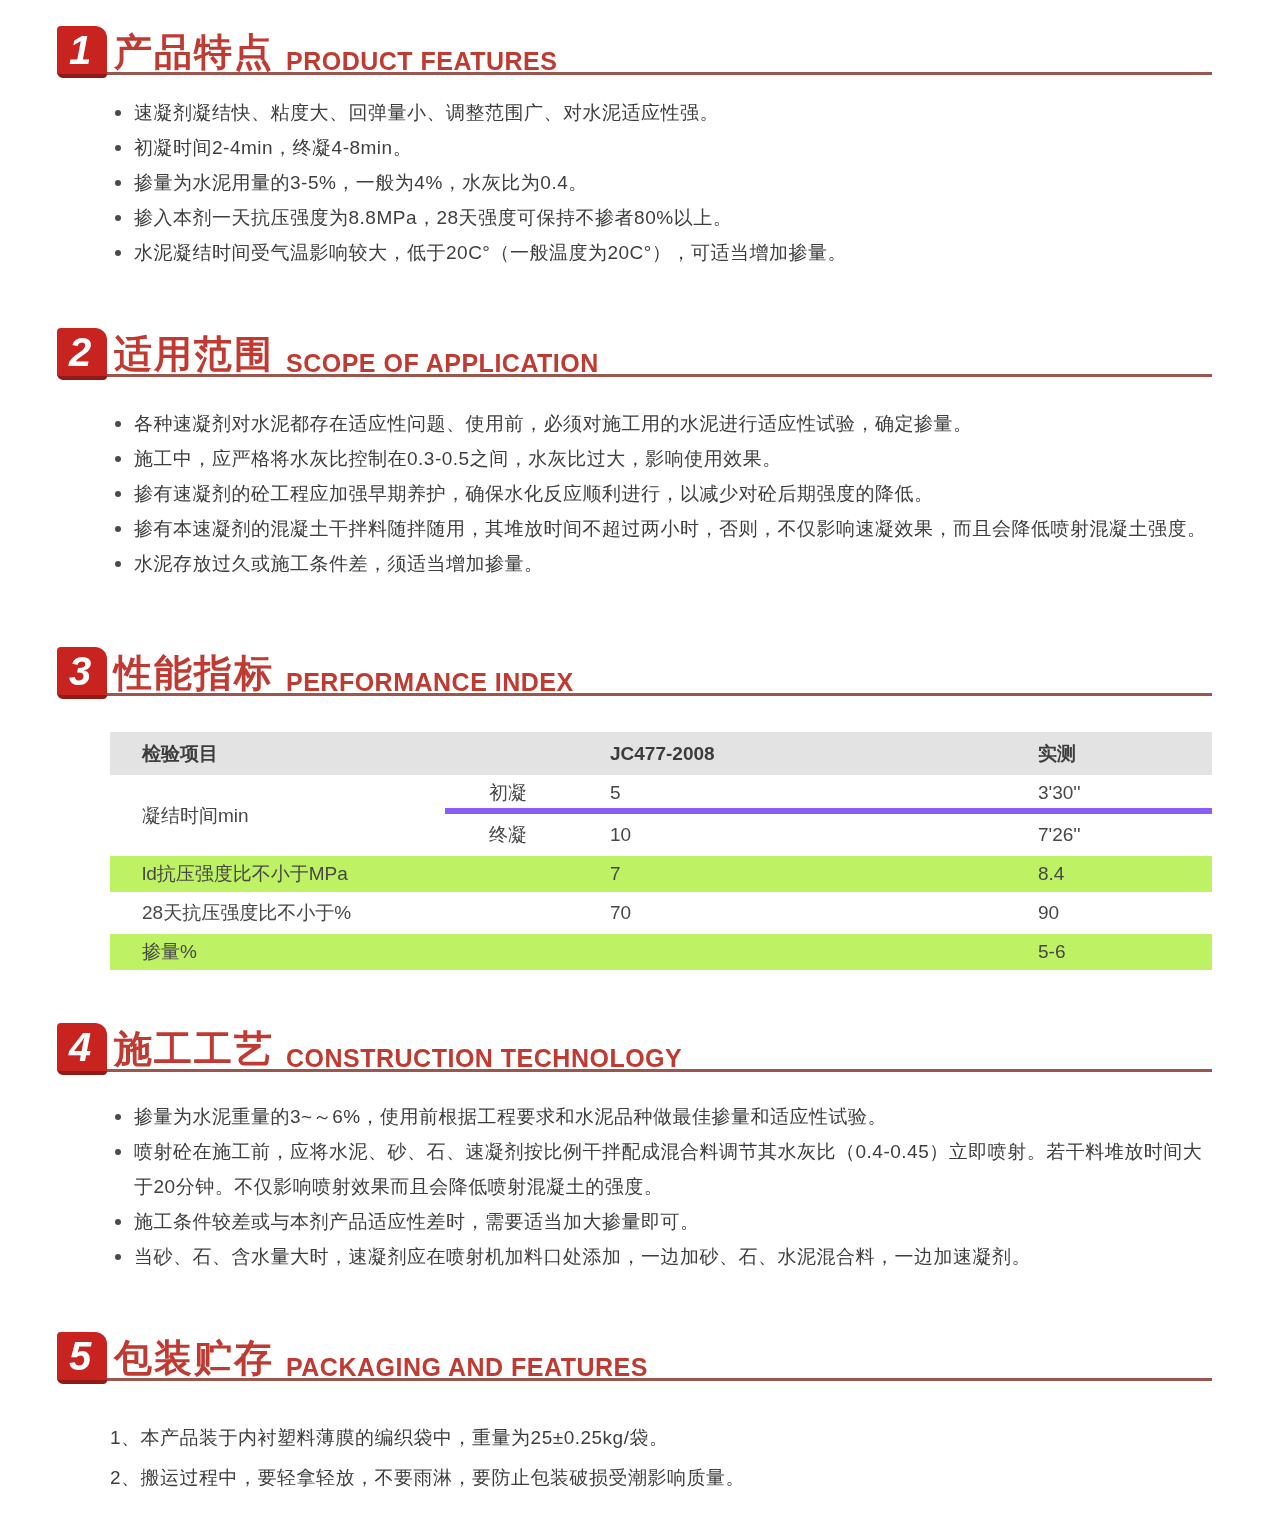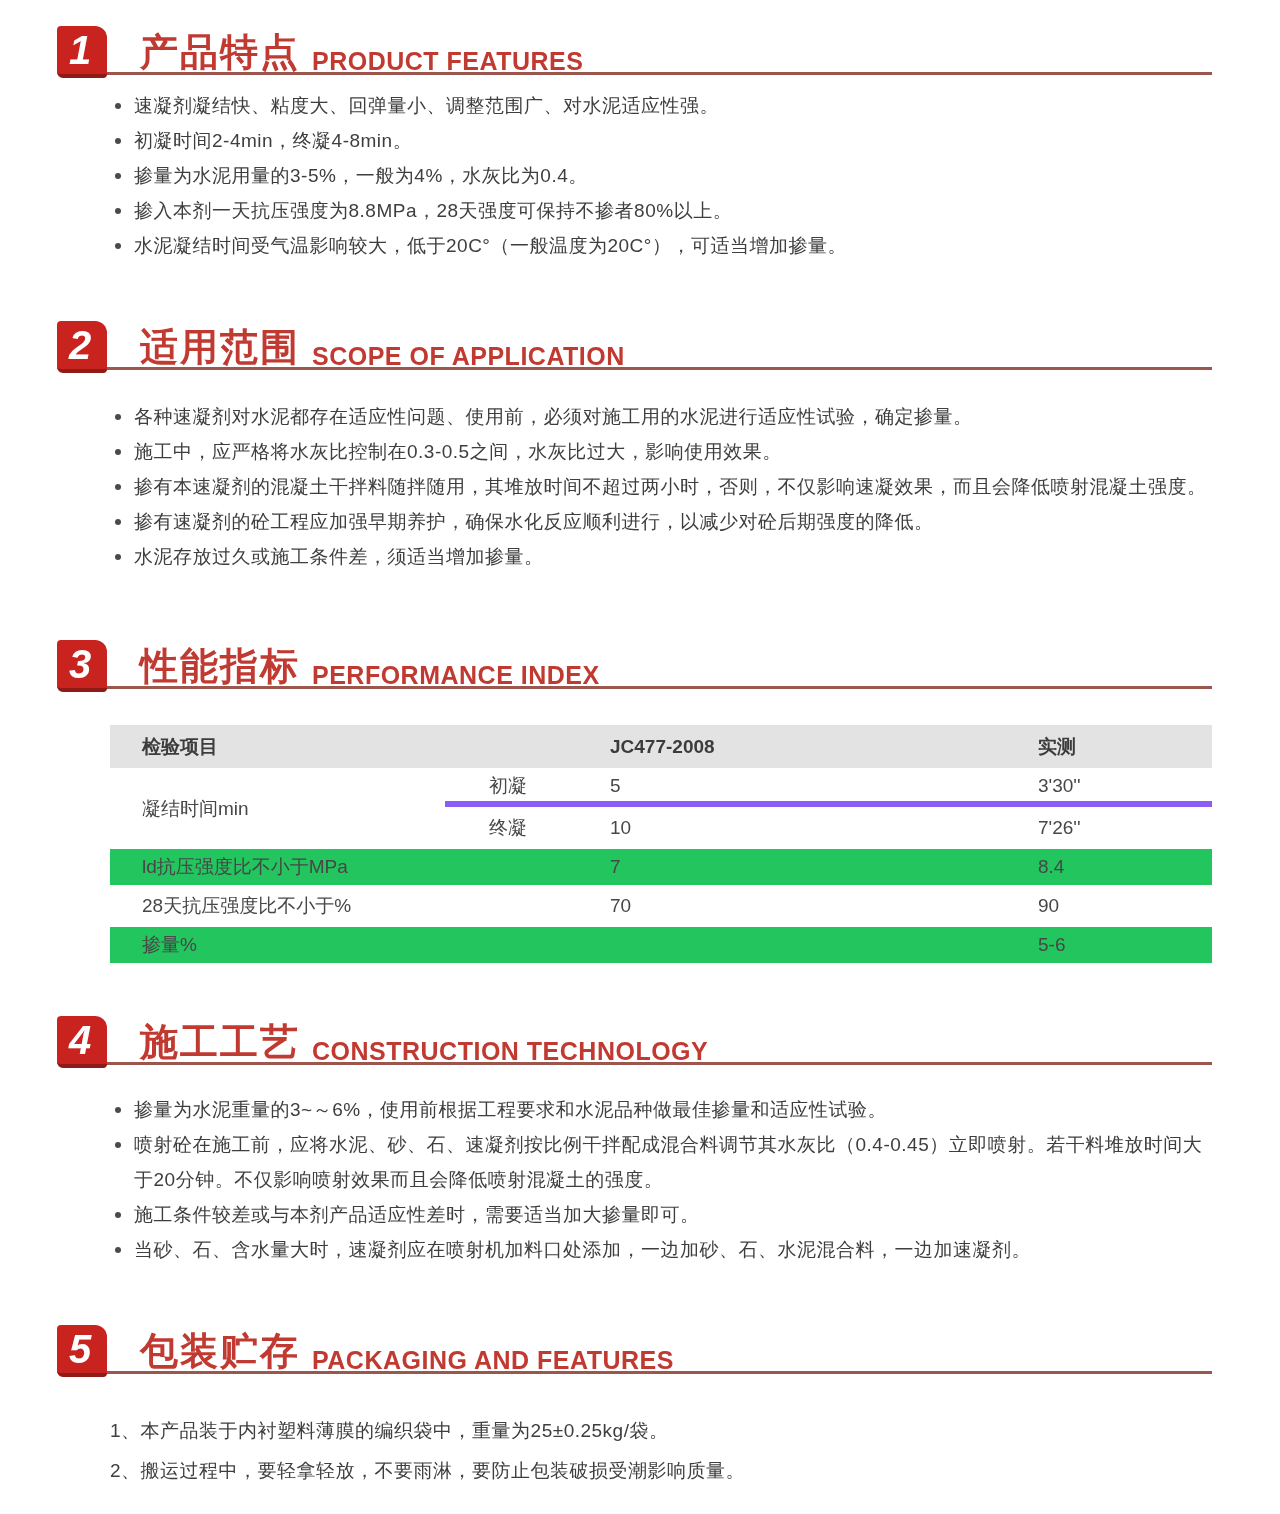--- a/index.html
+++ b/index.html
@@ -20,27 +20,27 @@
   .badge {
     position:relative; z-index:2;
     width:50px; height:52px; flex:0 0 50px;
     background:#c8231e;
     border-bottom:4px solid #8e1b16;
     border-radius:4px 12px 4px 6px;
     display:flex; align-items:center; justify-content:center;
     color:#ffffff; font-size:40px; font-weight:bold; font-style:italic;
     padding-right:4px;
   }
-  .titles { position:relative; z-index:1; display:flex; align-items:flex-end; padding-left:33px; padding-bottom:11px; }
+  .titles { position:relative; z-index:1; display:flex; align-items:flex-end; padding-left:7px; padding-bottom:11px; }
   .title-zh { font-size:38px; line-height:38px; font-weight:bold; color:#c13a31; letter-spacing:2px; }
   .title-en { font-size:25px; line-height:20px; font-weight:bold; color:#c13a31; margin-left:12px; letter-spacing:0.5px; }
 
   
   .intro { margin:16px 0 0 73px; font-weight:bold; color:#2e2e2e; font-size:21px; }
-  ul.bullets { list-style:none; margin-top:6px; padding-left:58px; }
+  ul.bullets { list-style:none; margin-top:13px; padding-left:58px; }
   ul.bullets li {
     position:relative; padding-left:19px;
     font-size:19px; line-height:35px; color:#3e3e3e; letter-spacing:0.5px;
   }
   ul.bullets li .dot {
     position:absolute; left:0; top:15px; width:6px; height:6px;
     border-radius:50%; background:#4a4a4a;
   }
   ol.numbered { list-style:none; margin-top:30px; padding-left:53px; }
   ol.numbered li { font-size:19px; line-height:40px; color:#3e3e3e; letter-spacing:0.5px; }
@@ -55,21 +55,21 @@
     margin:26px 0 0 53px; width:1102px;
     border-collapse:separate; border-spacing:0 3px;
     font-size:19px; color:#474747;
   }
   table.perf col.c1 { width:335px; }
   table.perf col.c2 { width:165px; }
   table.perf col.c3 { width:350px; }
   table.perf col.c4 { width:252px; }
   table.perf th, table.perf td { height:36px; vertical-align:middle; font-weight:normal; }
   table.perf tr.head th { background:#e3e3e3; height:43px; font-weight:bold; color:#3c3c3c; }
-  table.perf tr.gray td { background:#22c55e; }
+  table.perf tr.gray td { background:#bef264; }
   table.perf .pl { text-align:left; padding-left:32px; }
   table.perf .sub { text-align:left; padding-left:44px; }
   table.perf .ctr { text-align:left; }
   table.perf .meas { text-align:left; padding-left:78px; }
   table.perf td.divider { border-bottom:6px solid #8b5cf6; }
 </style>
 </head>
 <body>
 
 <div class="page">
@@ -98,22 +98,22 @@
     </div>
     <div class="titles">
       <span class="title-zh">适用范围</span>
       <span class="title-en">SCOPE OF APPLICATION</span>
     </div>
     <div class="rule"></div>
   </header>
   <ul class="bullets" style="margin-top:22px">
       <li><span class="dot"></span><span>各种速凝剂对水泥都存在适应性问题、使用前，必须对施工用的水泥进行适应性试验，确定掺量。</span></li>
       <li><span class="dot"></span><span>施工中，应严格将水灰比控制在0.3-0.5之间，水灰比过大，影响使用效果。</span></li>
+      <li><span class="dot"></span><span>掺有速凝剂的砼工程应加强早期养护，确保水化反应顺利进行，以减少对砼后期强度的降低。</span></li>
       <li><span class="dot"></span><span>掺有本速凝剂的混凝土干拌料随拌随用，其堆放时间不超过两小时，否则，不仅影响速凝效果，而且会降低喷射混凝土强度。</span></li>
-      <li><span class="dot"></span><span>掺有速凝剂的砼工程应加强早期养护，确保水化反应顺利进行，以减少对砼后期强度的降低。</span></li>
       <li><span class="dot"></span><span>水泥存放过久或施工条件差，须适当增加掺量。</span></li>
     </ul>
 
   <header class="sec-head gap-s3">
     <div class="badge">
       <span>3</span>
     </div>
     <div class="titles">
       <span class="title-zh">性能指标</span>
       <span class="title-en">PERFORMANCE INDEX</span>

